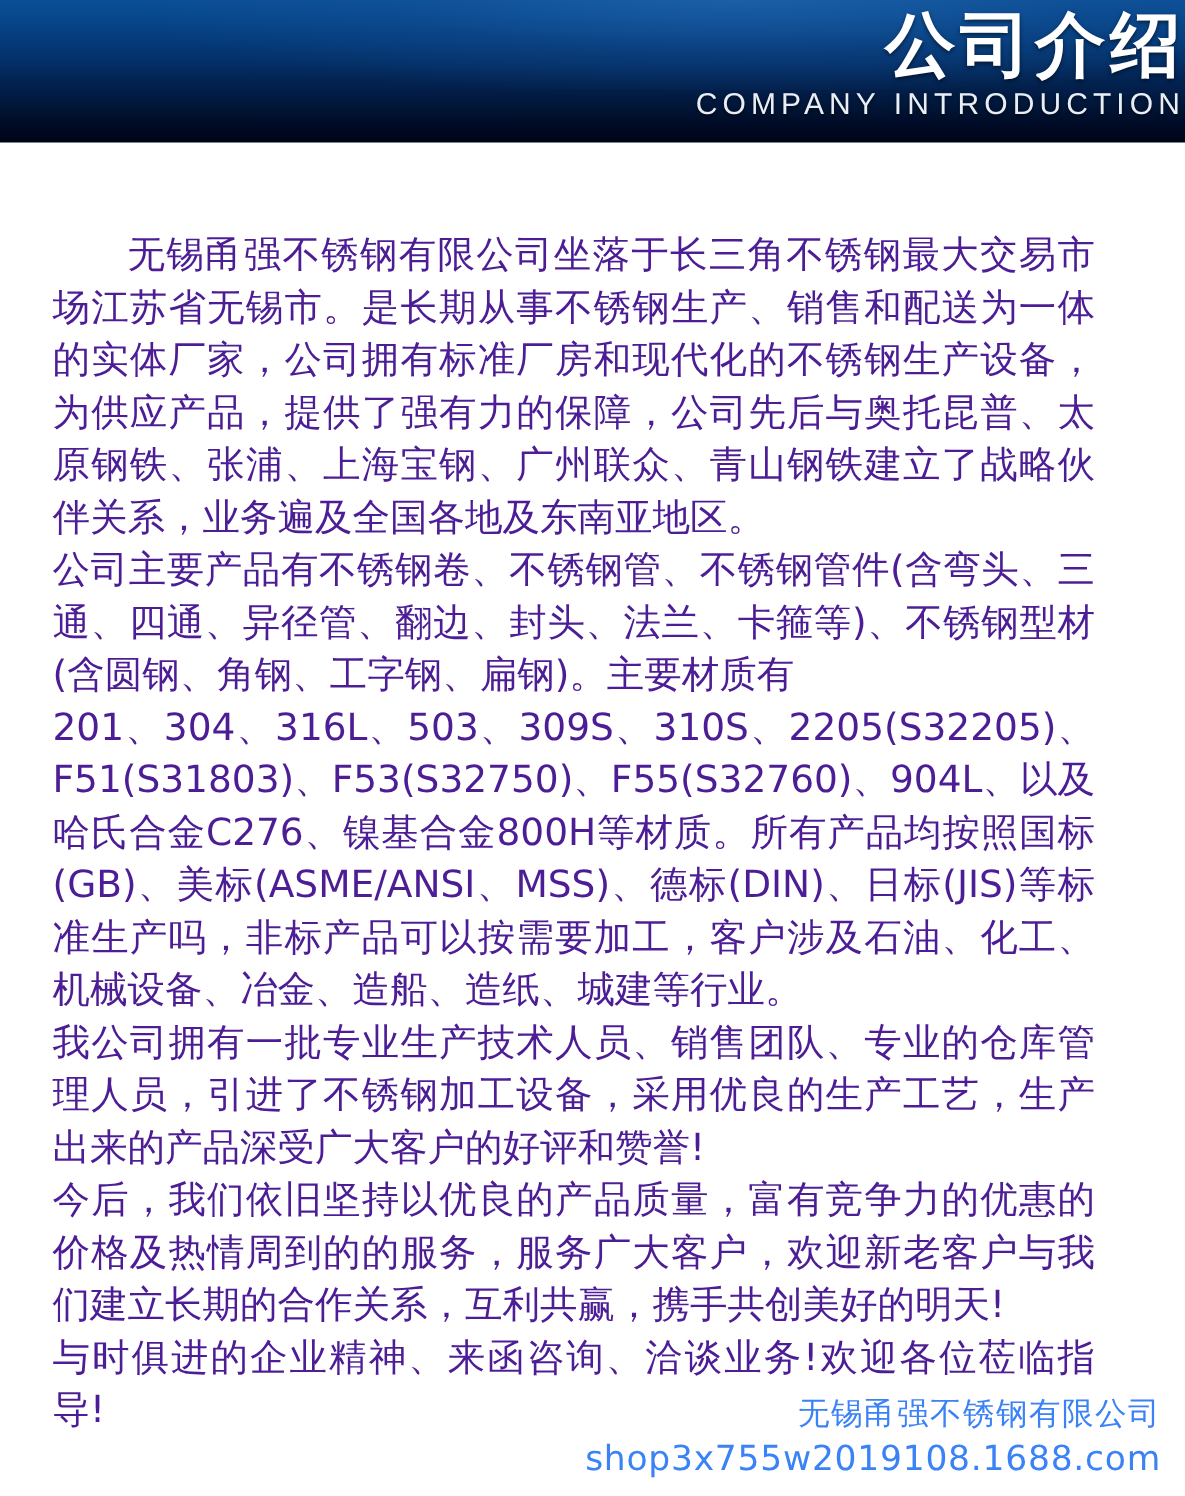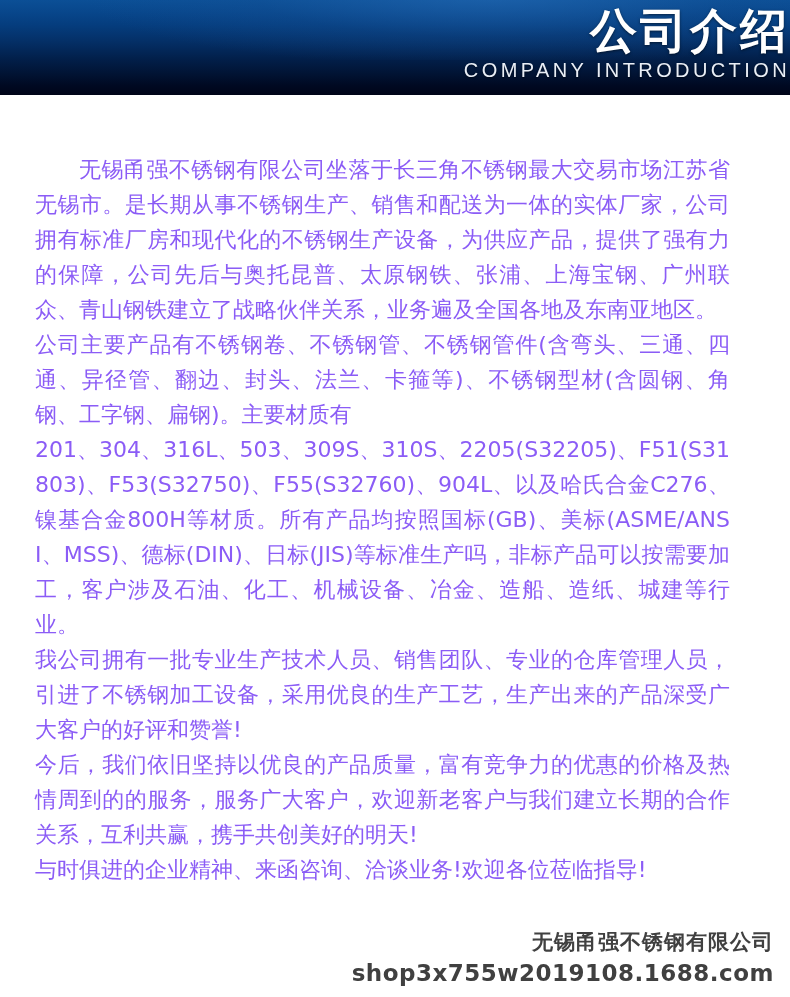--- a/index.html
+++ b/index.html
@@ -72,23 +72,23 @@
 
   
   .content {
     position: relative;
     padding: 57px 60px 0 35px;
     box-sizing: border-box;
     width: 790px;
   }
   .para {
     margin: 0;
-    font-size: 22px;
+    font-size: 25px;
     line-height: 35px;
-    color: #8b5cf6;
+    color: #4c1d95;
     text-align: justify;
     text-justify: inter-ideograph;
     letter-spacing: 0px;
     font-family: "DejaVu Sans", "Liberation Sans", sans-serif;
     word-break: break-all;
   }
   .para.indent {
     text-indent: 2em;
   }
 
@@ -96,22 +96,22 @@
   .watermark {
     position: absolute;
     right: 16px;
     bottom: 8px;
     text-align: right;
     pointer-events: none;
     user-select: none;
   }
   .wm-line {
     margin: 0;
-    color: #404040;
-    font-weight: bold;
+    color: #3b82f6;
+    font-weight: normal;
     font-family: "DejaVu Sans", "Liberation Sans", sans-serif;
   }
   .wm-cn {
     font-size: 21px;
     line-height: 30px;
     letter-spacing: 1px;
   }
   .wm-url {
     font-size: 23px;
     line-height: 32px;

